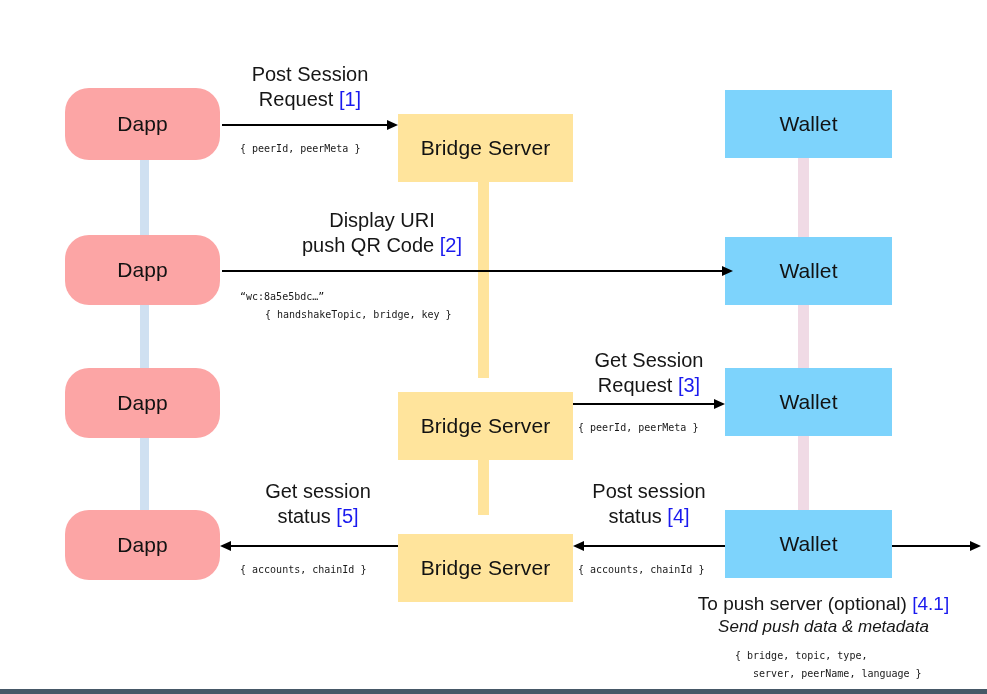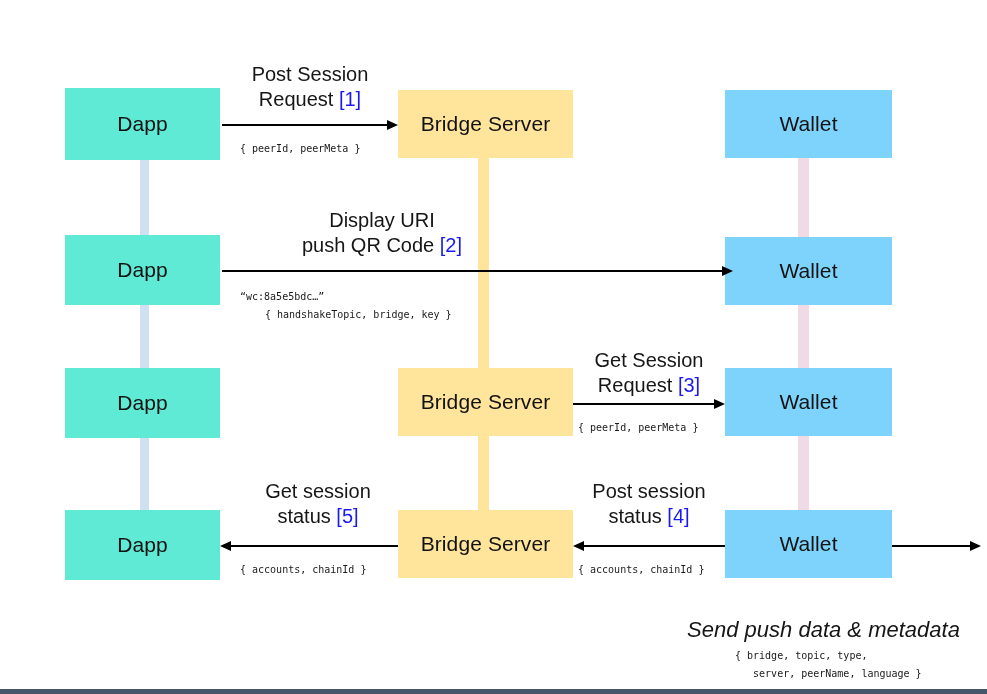--- a/index.html
+++ b/index.html
@@ -14,22 +14,22 @@
   #canvas{position:absolute;inset:0;width:987px;height:694px;}
 
   .lifeline{position:absolute;}
   .node{
     position:absolute;
     display:flex;align-items:center;justify-content:center;
     font-size:21px;color:#121212;
     letter-spacing:.1px;
     white-space:nowrap;
   }
-  .node.dapp{background:#5eead4;}
-  .node.bridge{background:#ffe49c;}
+  .node.dapp{background:#fca5a5;border-radius:24px;}
+  .node.bridge{background:#ffe49c;margin-top:24px;}
   .node.wallet{background:#7dd3fc;}
 
   .ll-dapp{background:#cfe0f1;}
   .ll-bridge{background:#ffe49c;}
   .ll-wallet{background:#f0dae5;}
 
   .msg-title{
     position:absolute;
     text-align:center;
     font-size:20px;
@@ -67,21 +67,21 @@
     text-align:center;
     font-size:19px;
     color:#161616;
     line-height:24px;
     white-space:nowrap;
   }
   .push-note .step{color:#1a1aee;}
   .push-sub{
     position:absolute;
     text-align:center;
-    font-size:22px;
+    font-size:17px;
     font-style:italic;
     color:#161616;
     white-space:nowrap;
   }
   .bottom-bar{
     position:absolute;left:0;bottom:0;width:987px;height:5px;
     background:#465867;
   }
 </style>
 </head>
@@ -152,18 +152,21 @@
   <div class="arrow-head right" style="left:970px;top:540.5px;"></div>
 
   <div class="msg-title two-line" style="left:238px;top:479px;width:160px;">
     <span>Get session</span><br>
     <span>status </span><span class="step">[5]</span>
   </div>
   <div class="arrow-line" style="left:231px;top:545px;width:167px;"></div>
   <div class="arrow-head left" style="left:220px;top:540.5px;"></div>
   <div class="payload" style="left:240px;top:561px;">{ accounts, chainId }</div>
 
+  <div class="push-note" style="left:660px;top:592px;width:327px;">
+    <span>To push server (optional) </span><span class="step">[4.1]</span>
+  </div>
   <div class="push-sub" style="left:660px;top:617px;width:327px;">Send push data &amp; metadata</div>
   <div class="payload" style="left:735px;top:647px;">{ bridge, topic, type,</div>
   <div class="payload" style="left:735px;top:665px;">   server, peerName, language }</div>
 
   <div class="bottom-bar"></div>
 </div>
 
 </body></html>

